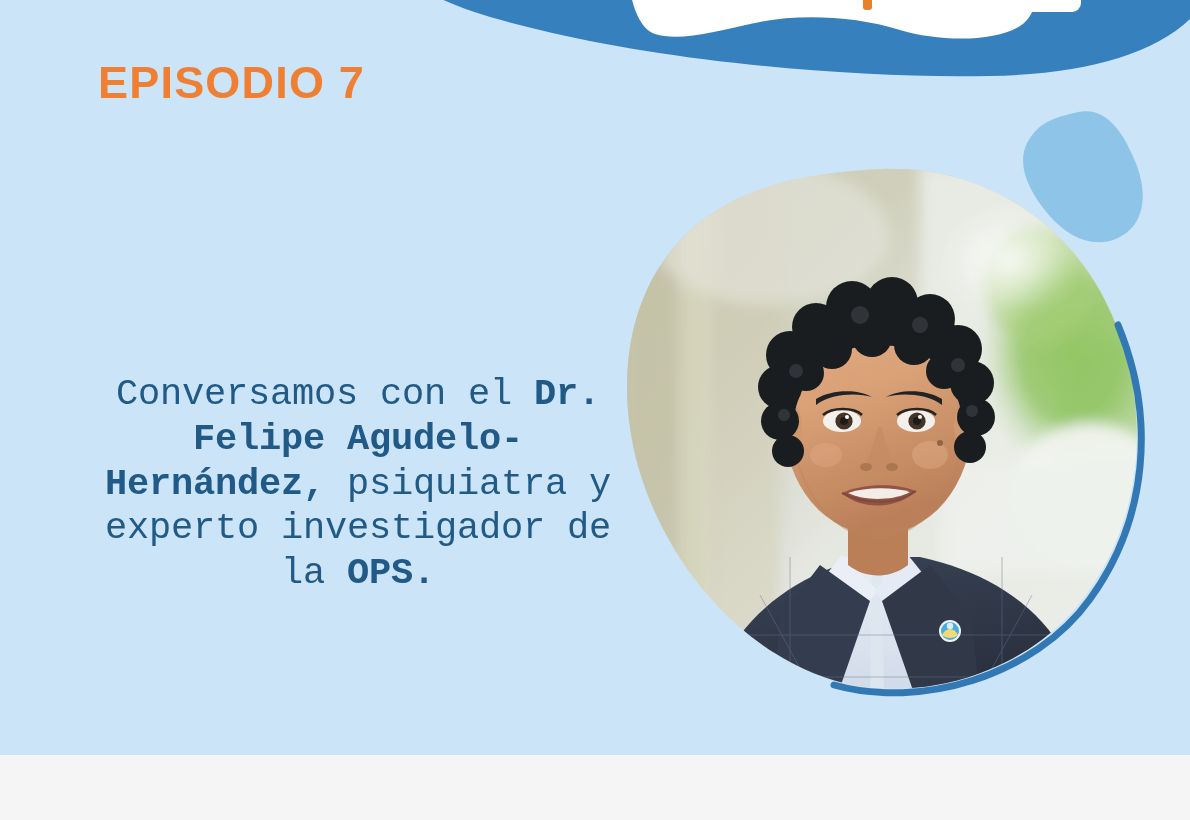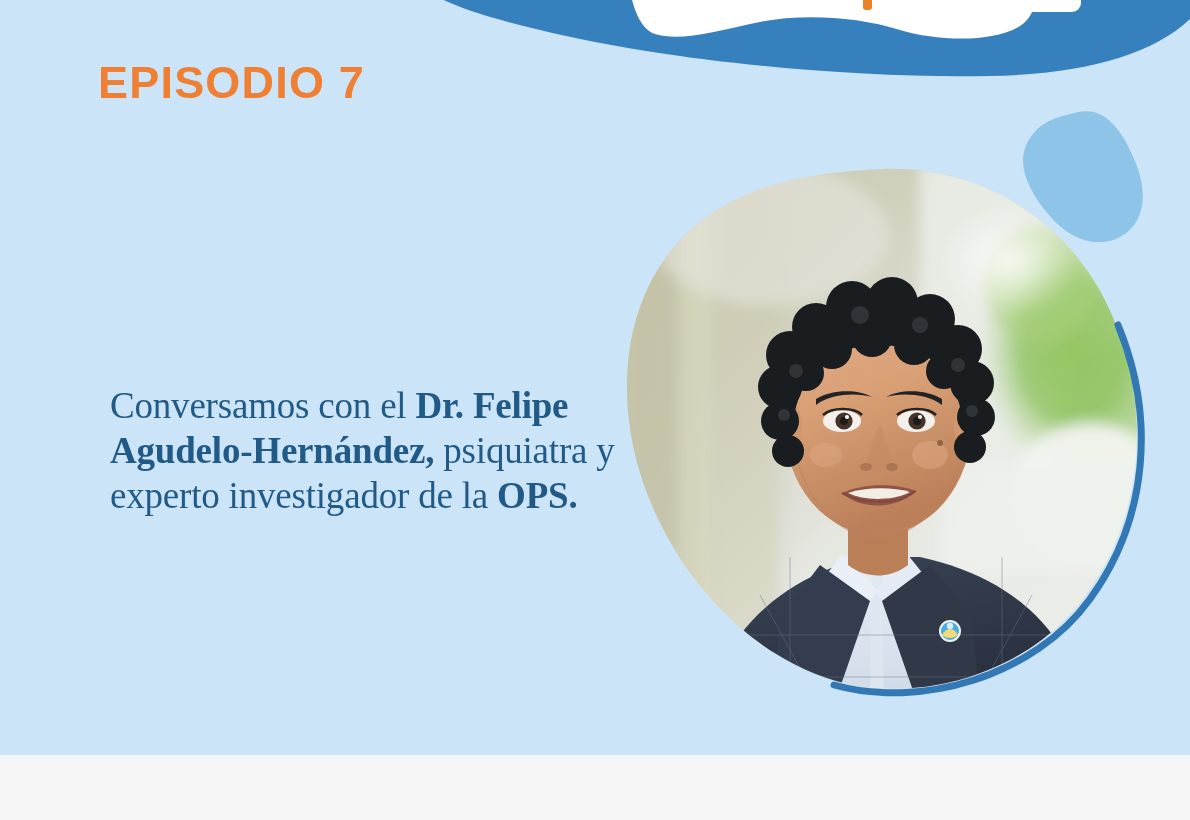--- a/index.html
+++ b/index.html
@@ -94,31 +94,32 @@
     margin: 20px 0 0 0;
     font-size: 70px;
     line-height: 0.86;
     font-weight: bold;
     letter-spacing: -0.5px;
     color: #215a87;
     font-family: "Liberation Sans", sans-serif;
     white-space: pre-line;
   }
   .blurb {
-    margin: 12px;
+    margin: 0;
     position: absolute;
     left: 0;
     top: 312px;
     width: 520px;
     font-size: 37px;
     line-height: 1.21;
     color: #215a87;
     font-weight: normal;
     letter-spacing: -0.2px;
-    font-family: Liberation Serif, serif;
+    font-family: Liberation Mono, monospace;
+    text-align: center;
   }
   .blurb b { font-weight: bold; }
 
   
   .bottom-strip {
     position: absolute;
     left: 0;
     top: 755px;
     width: 1190px;
     height: 65px;

